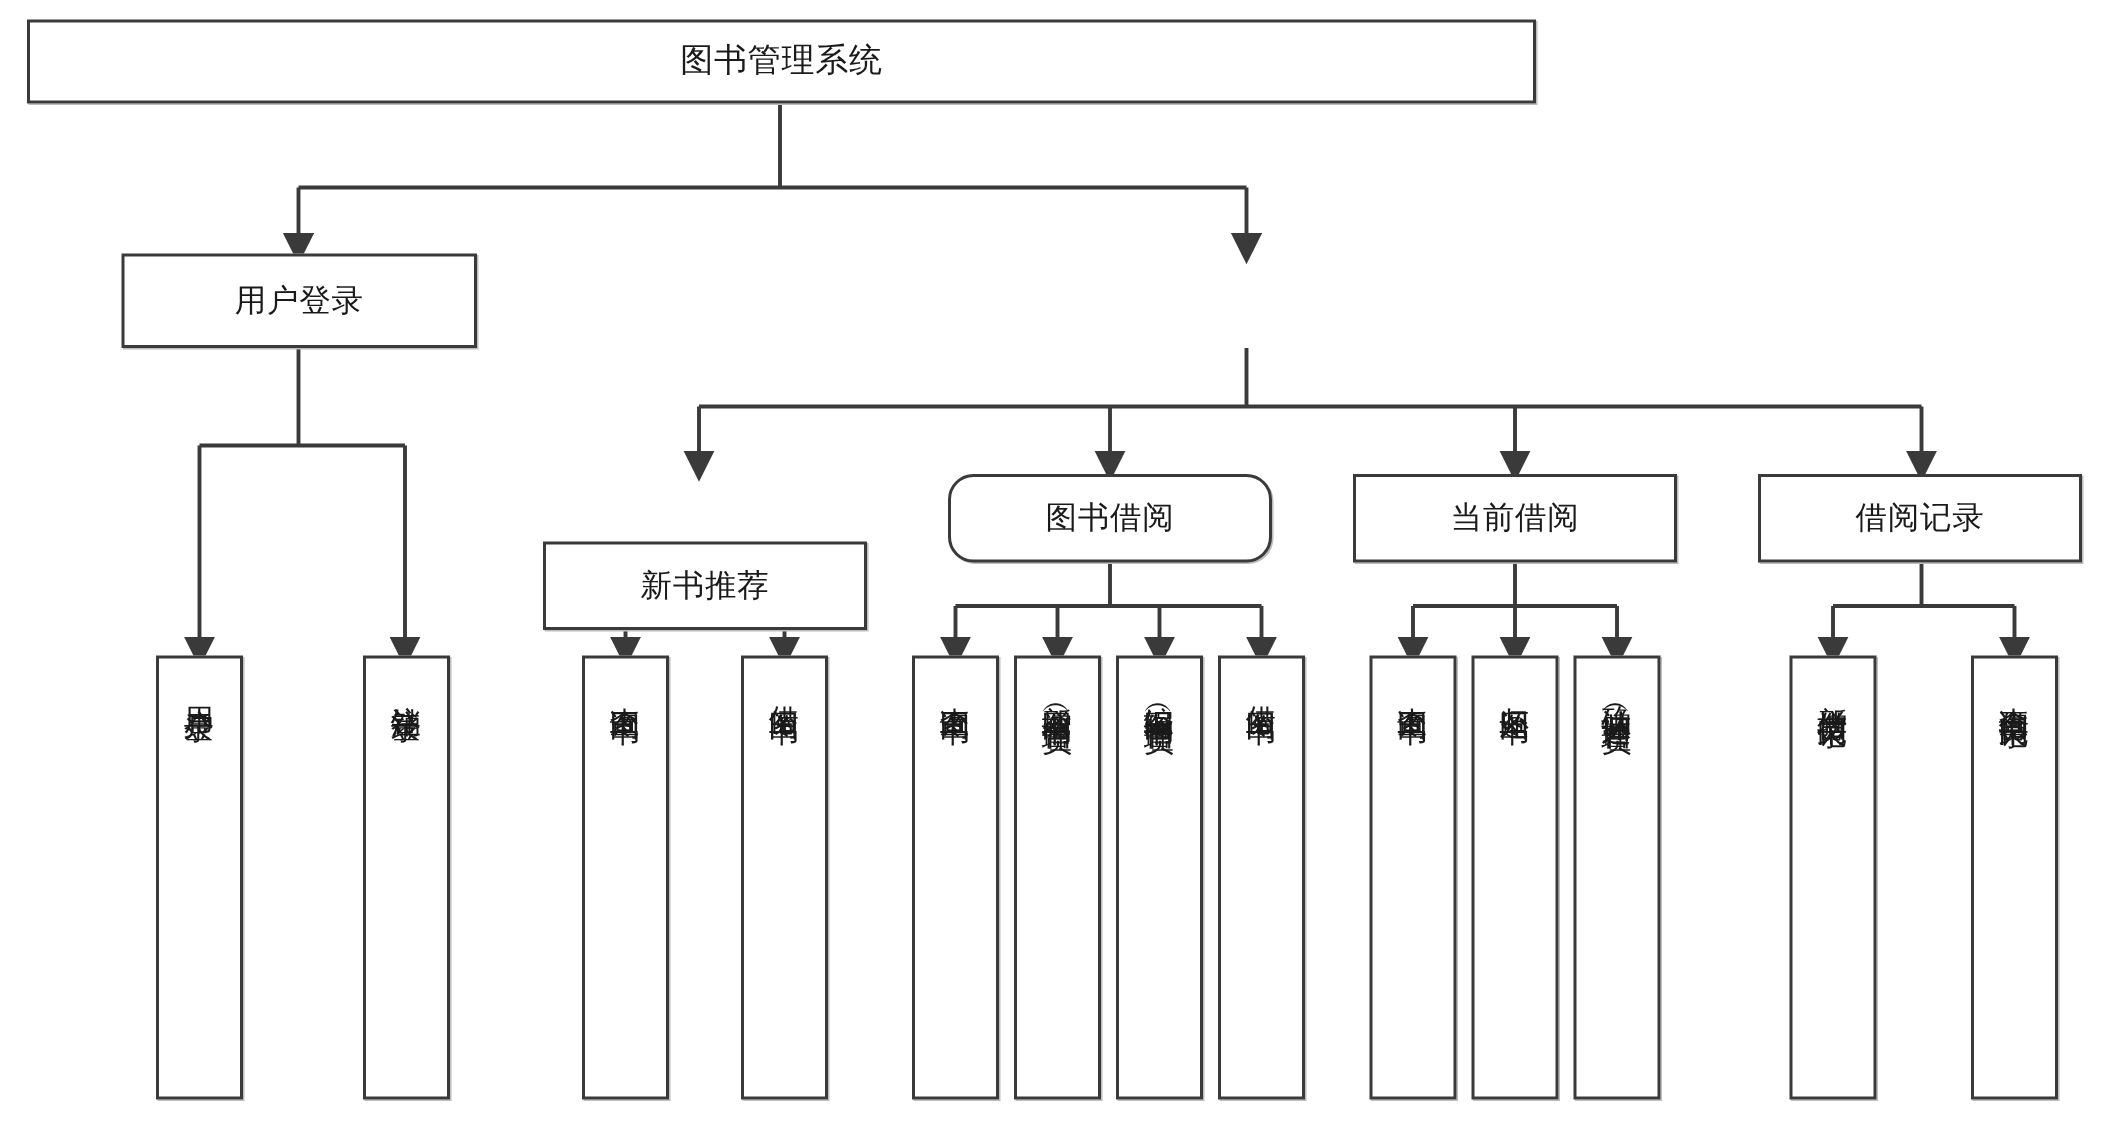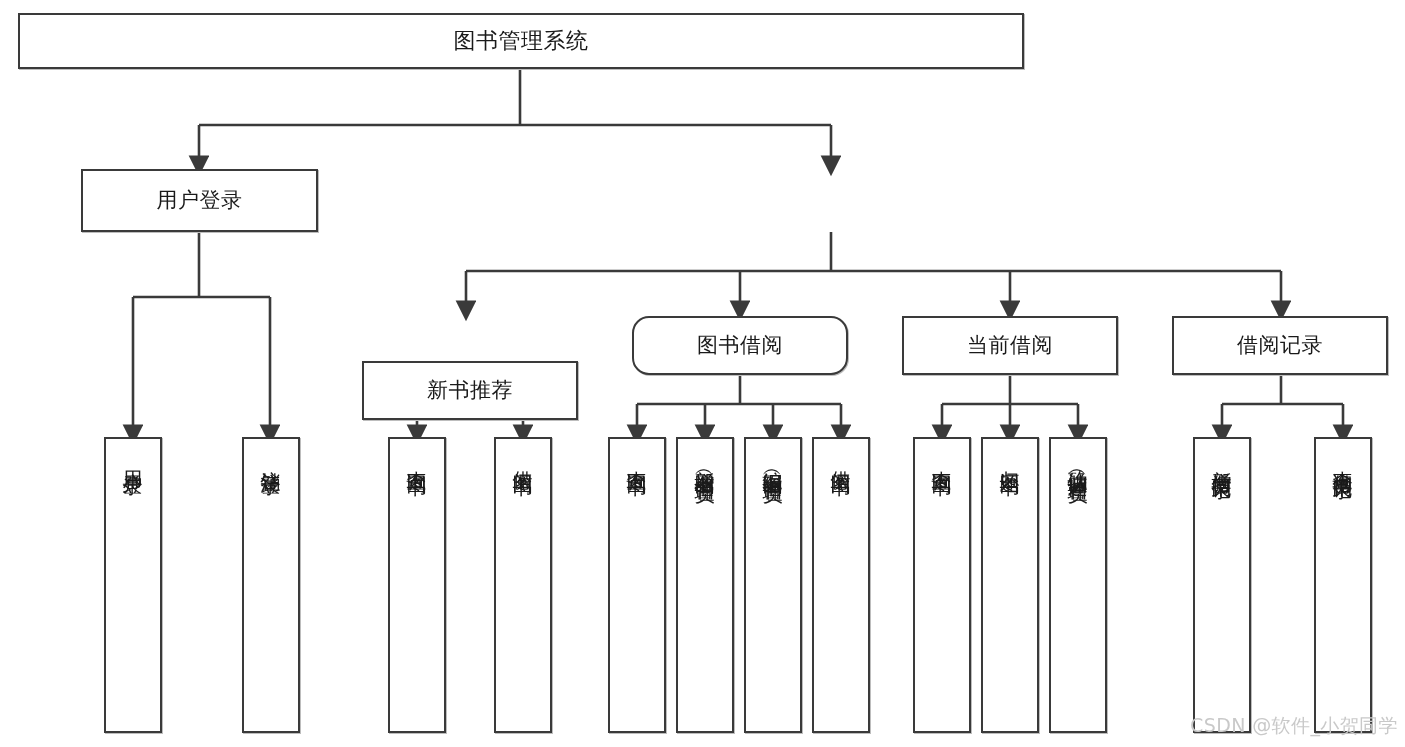--- a/index.html
+++ b/index.html
@@ -214,15 +214,14 @@
   </div>
 
   <div class="node vertical" style="left:1193px; top:437px; width:58px; height:296px;">
     <span class="node-label">新增借阅记录</span>
   </div>
 
   <div class="node vertical" style="left:1314px; top:437px; width:58px; height:296px;">
     <span class="node-label">查询借阅记录</span>
   </div>
 
-  <div id="watermark" style="left:1190px; top:713px;">CSDN @软件_小贺同学</div>
 
 </div>
 
 </body></html>

